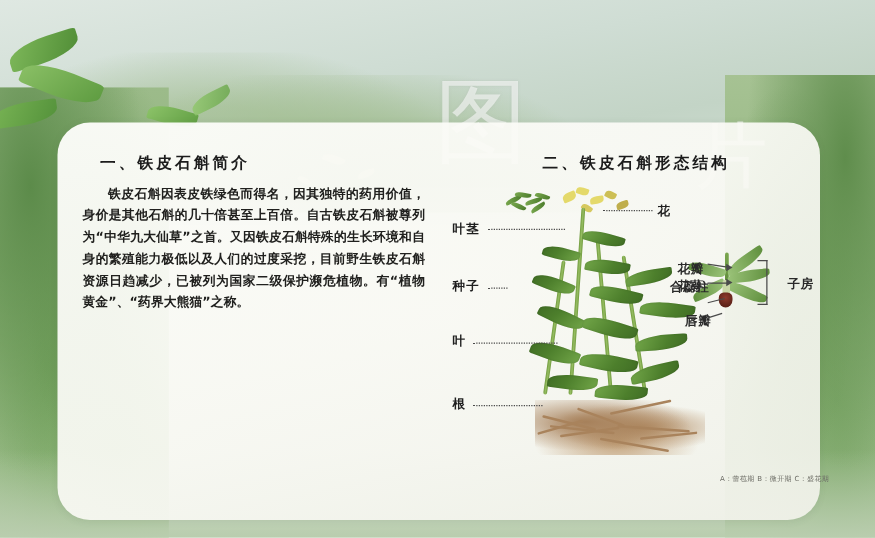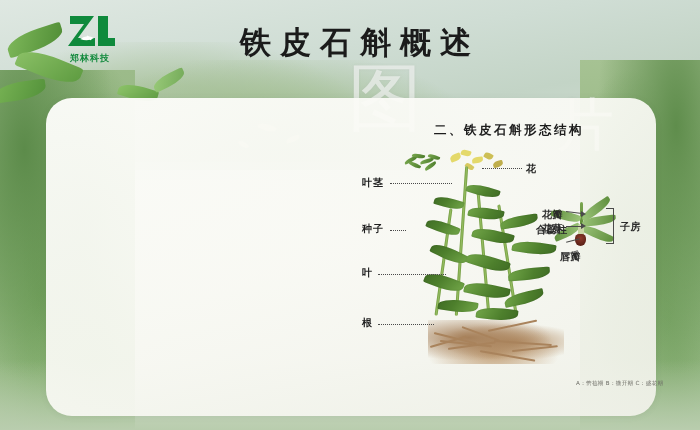--- a/index.html
+++ b/index.html
@@ -238,39 +238,29 @@
   <div class="leaf l5"></div>
   <div class="petal p1"></div>
   <div class="petal p2"></div>
   <div class="petal p3"></div>
 
   <div class="watermark">图</div>
   <div class="watermark w2">片</div>
 
   <div class="header">
 
-    <div class="logo">
-      <div class="logo-mark">
-        <svg width="52" height="38" viewBox="0 0 52 38">
-          <path d="M6 4 H30 L14 26 H31 V34 H4 L20 12 H6 Z" fill="#0f8a3c"></path>
-          <path d="M34 4 H44 V26 H51 V34 H34 Z" fill="#0f8a3c"></path>
-          <path d="M16 27 q7 -5 14 -1 q-6 4 -14 1 Z" fill="#ffffff"></path>
-          <path d="M23 24 q3 2 4 4" stroke="#ffffff" stroke-width="1.4" fill="none"></path>
-        </svg>
-      </div>
-      <div class="logo-text">郑林科技</div>
-    </div>
-
-    <div class="poster-title">铁皮石斛概述</div>
+
   </div>
 
   <div class="card">
 
     <div class="col-left">
+      <div class="sec-title">一、铁皮石斛简介</div>
       <div class="body-text">
+        <p>铁皮石斛因表皮铁绿色而得名，因其独特的药用价值，身价是其他石斛的几十倍甚至上百倍。自古铁皮石斛被尊列为“中华九大仙草”之首。又因铁皮石斛特殊的生长环境和自身的繁殖能力极低以及人们的过度采挖，目前野生铁皮石斛资源日趋减少，已被列为国家二级保护濒危植物。有“植物黄金”、“药界大熊猫”之称。</p>
       </div>
     </div>
 
     <div class="col-right">
       <div class="sec-title-r">二、铁皮石斛形态结构</div>
 
       <div class="diagram">
 
         <div class="plant">
 
@@ -358,24 +348,24 @@
           <div class="lead" style="left:22px; top:28px; width:16px; transform:rotate(8deg);"></div>
           <div class="arrow" style="left:37px; top:27px;"></div>
 
           <div class="lbl-sm" style="left:-2px; top:38px;">花萼</div>
           <div class="lead" style="left:22px; top:42px; width:16px;"></div>
           <div class="arrow" style="left:37px; top:39px;"></div>
 
           <div class="lbl-sm" style="left:-8px; top:39px;text-align:center;">合蕊柱</div>
           <div class="lead" style="left:22px; top:56px; width:14px; transform:rotate(-14deg);"></div>
 
-          <div class="lbl-sm" style="left:16px;  top:66px;">唇瓣</div>
+          <div class="lbl-sm" style="left:4px;  top:66px;">唇瓣</div>
           <div class="lead" style="left:22px; top:68px; width:12px; transform:rotate(-18deg);"></div>
 
           <div class="brace" style="left:62px; top:24px; width:8px; height:36px;"></div>
-          <div class="lbl-sm" style="left:76px; top:36px;">子房</div>
+          <div class="lbl-sm" style="left:86px; top:36px;">子房</div>
         </div>
       </div>
 
       <div class="fig-caption">A：蕾苞期 B：微开期 C：盛花期</div>
     </div>
   </div>
 </div>
 
 </body></html>

